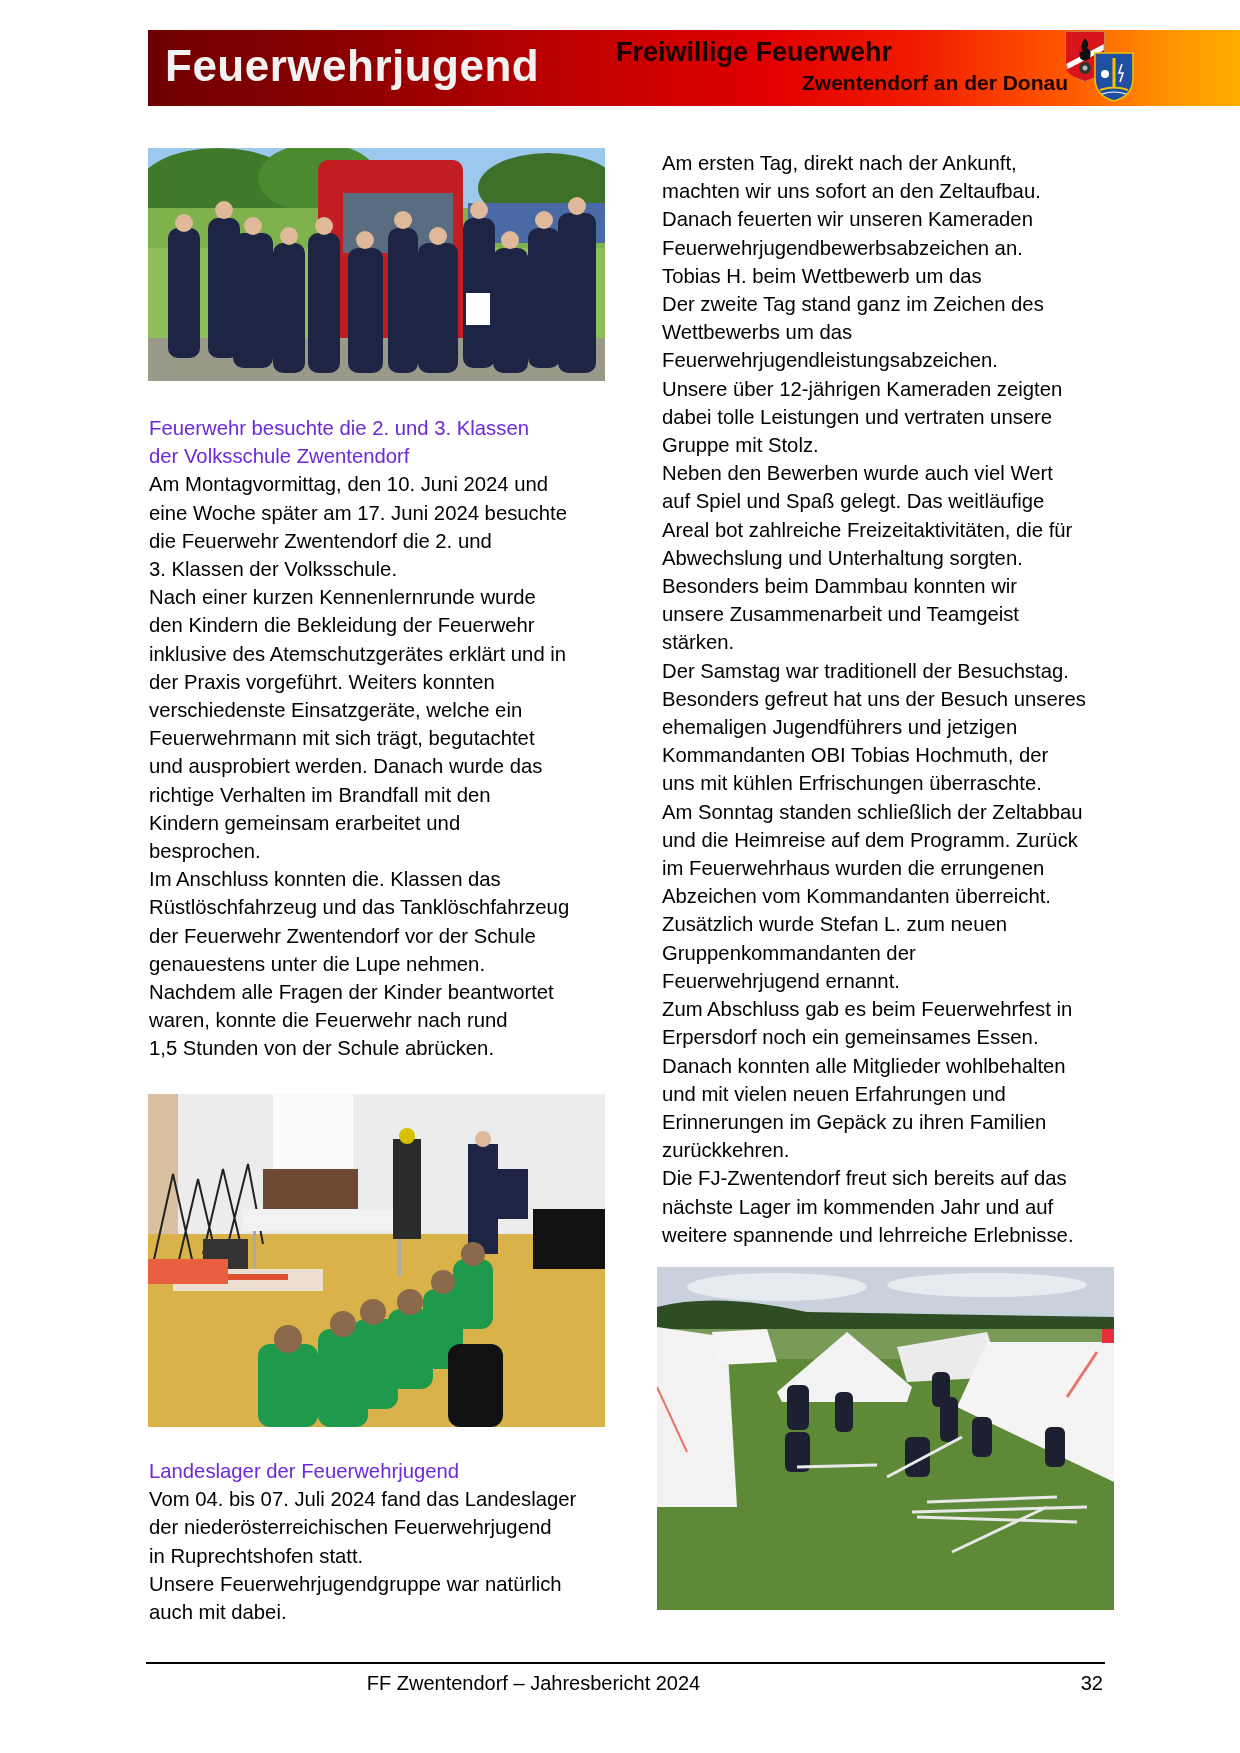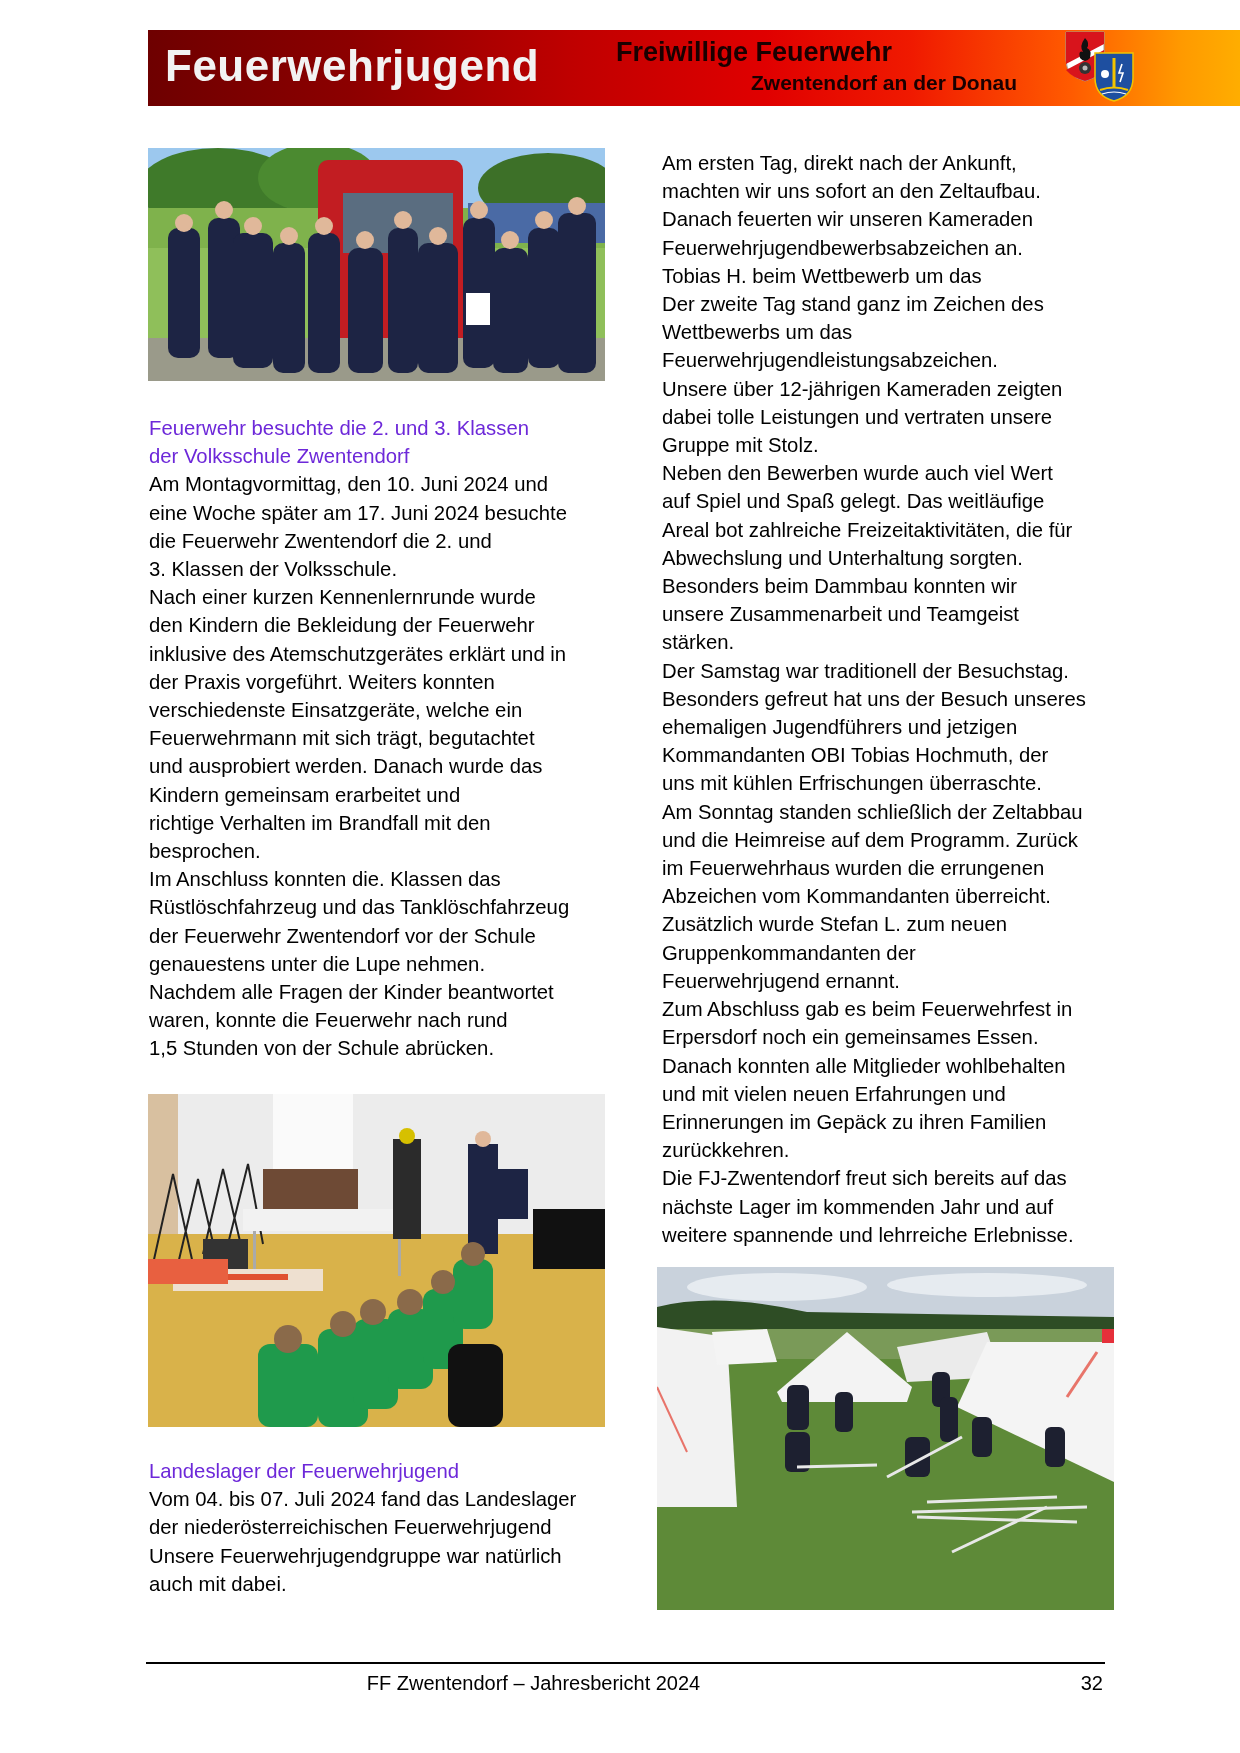--- a/index.html
+++ b/index.html
@@ -12,21 +12,21 @@
     background:linear-gradient(90deg, #6e0000 0%, #8c0000 18%, #c00000 38%, #e00000 55%, #f01a00 68%, #ff5a00 82%, #ff9a00 92%, #ffb800 100%);
   }
   .header-title {
     position:absolute; left:17px; top:8px; font-size:44px; font-weight:bold; color:#f2f2f2;
     letter-spacing:0.5px; line-height:56px;
   }
   .header-org {
     position:absolute; left:468px; top:5px; font-size:27px; font-weight:bold; color:#1a0000; line-height:34px;
   }
   .header-loc {
-    position:absolute; left:603px; top:38px; font-size:21px; font-weight:bold; color:#1a0000; line-height:30px;
+    position:absolute; left:654px; top:38px; font-size:21px; font-weight:bold; color:#1a0000; line-height:30px;
   }
   .logo-fire {
     position:absolute; left:916px; top:0px; width:42px; height:52px;
   }
   .logo-town {
     position:absolute; left:946px; top:22px; width:40px; height:50px;
   }
   .col { position:absolute; font-size:20.3px; line-height:28.2px; }
   .col-left { left:149px; width:460px; }
   .col-right { left:662px; width:460px; top:149px; }
@@ -118,22 +118,22 @@
   <span class="line">eine Woche später am 17. Juni 2024 besuchte</span>
   <span class="line">die Feuerwehr Zwentendorf die 2. und</span>
   <span class="line">3. Klassen der Volksschule.</span>
   <span class="line">Nach einer kurzen Kennenlernrunde wurde</span>
   <span class="line">den Kindern die Bekleidung der Feuerwehr</span>
   <span class="line">inklusive des Atemschutzgerätes erklärt und in</span>
   <span class="line">der Praxis vorgeführt. Weiters konnten</span>
   <span class="line">verschiedenste Einsatzgeräte, welche ein</span>
   <span class="line">Feuerwehrmann mit sich trägt, begutachtet</span>
   <span class="line">und ausprobiert werden. Danach wurde das</span>
+  <span class="line">richtige Verhalten im Brandfall mit den</span>
   <span class="line">Kindern gemeinsam erarbeitet und</span>
-  <span class="line">richtige Verhalten im Brandfall mit den</span>
   <span class="line">besprochen.</span>
   <span class="line">Im Anschluss konnten die. Klassen das</span>
   <span class="line">Rüstlöschfahrzeug und das Tanklöschfahrzeug</span>
   <span class="line">der Feuerwehr Zwentendorf vor der Schule</span>
   <span class="line">genauestens unter die Lupe nehmen.</span>
   <span class="line">Nachdem alle Fragen der Kinder beantwortet</span>
   <span class="line">waren, konnte die Feuerwehr nach rund</span>
   <span class="line">1,5 Stunden von der Schule abrücken.</span>
 </div>
 
@@ -177,20 +177,21 @@
         <circle cx="325" cy="160" r="12"></circle>
     </g>
     <rect x="300" y="250" width="55" height="83" rx="12" fill="#111"></rect>
   </svg>
 </div>
 
 <div class="col col-left" style="top:1457px;">
   <span class="line heading">Landeslager der Feuerwehrjugend</span>
   <span class="line">Vom 04. bis 07. Juli 2024 fand das Landeslager</span>
   <span class="line">der niederösterreichischen Feuerwehrjugend</span>
+  <span class="line">in Ruprechtshofen statt.</span>
   <span class="line">Unsere Feuerwehrjugendgruppe war natürlich</span>
   <span class="line">auch mit dabei.</span>
 </div>
 
 <div class="col col-right">
   <span class="line">Am ersten Tag, direkt nach der Ankunft,</span>
   <span class="line">machten wir uns sofort an den Zeltaufbau.</span>
   <span class="line">Danach feuerten wir unseren Kameraden</span>
   <span class="line">Feuerwehrjugendbewerbsabzeichen an.</span>
   <span class="line">Tobias H. beim Wettbewerb um das</span>

